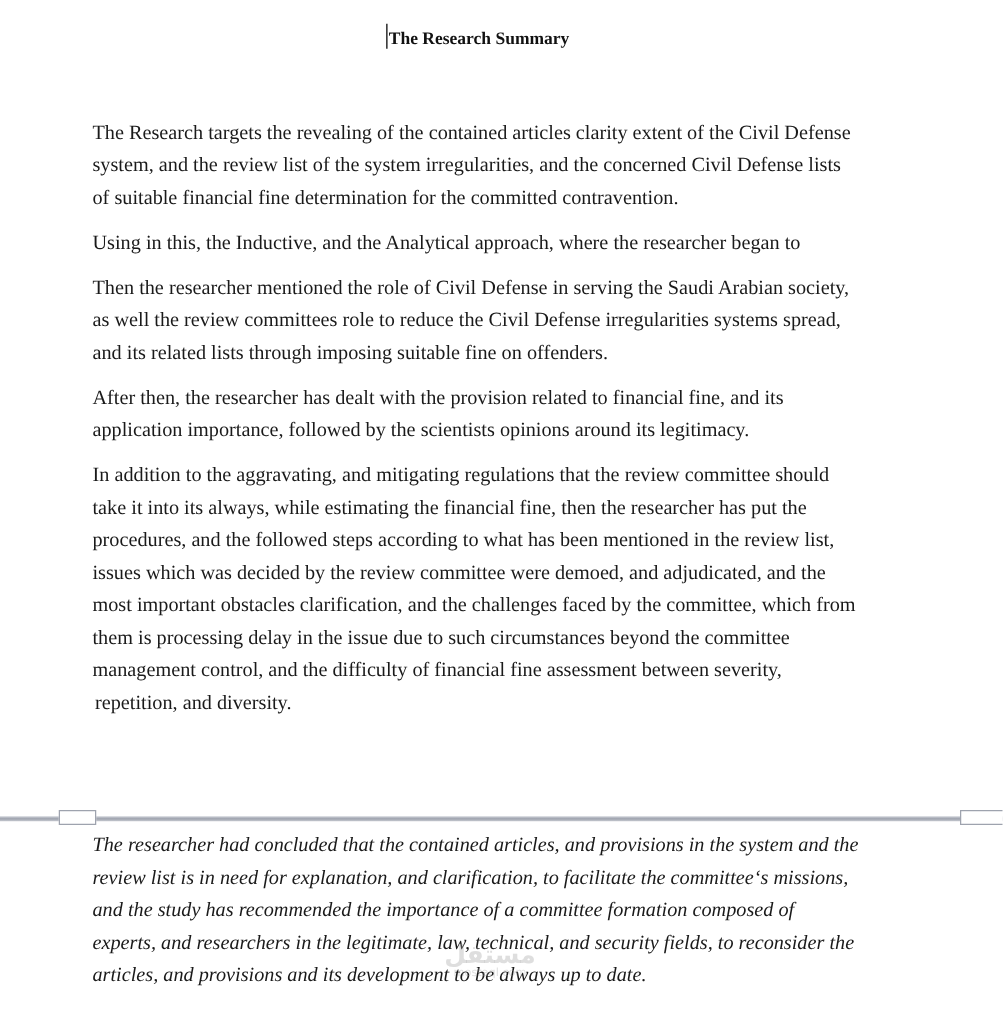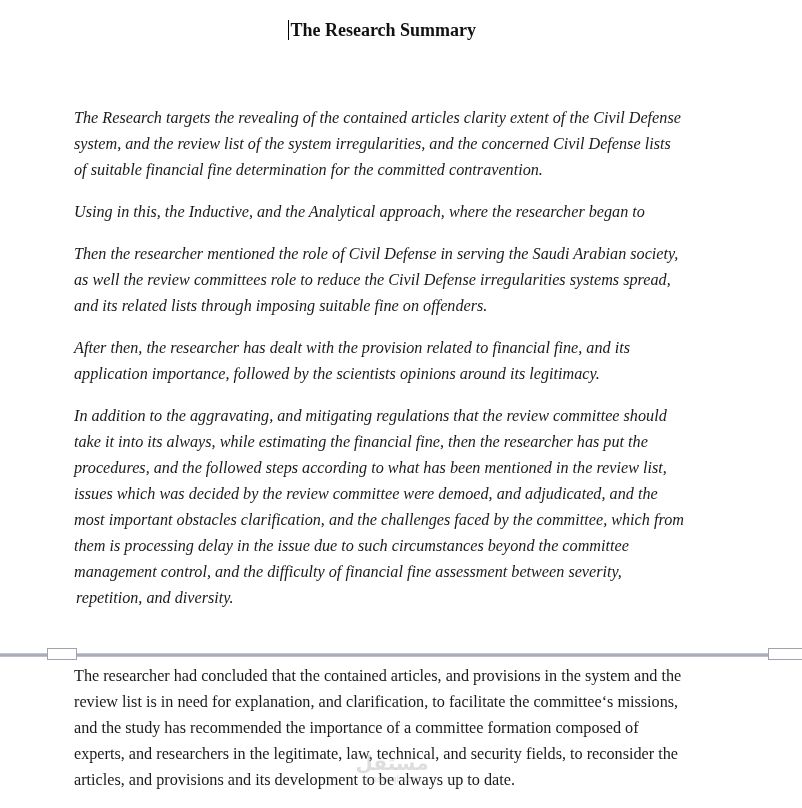--- a/index.html
+++ b/index.html
@@ -20,21 +20,21 @@
       left: 0; top: 0;
       width: 802px;
       height: 808px;
     }
     .doc-title {
       position: absolute;
       left: 0;
       top: 19px;
       width: 736px;
       text-align: center;
-      font-size: 18px;
+      font-size: 14px;
       font-weight: bold;
       line-height: 22px;
       color: #111;
       padding-left: 28px;
       box-sizing: border-box;
     }
     .caret {
       display: inline-block;
       width: 1.5px;
       height: 20px;
@@ -44,23 +44,22 @@
     }
     .body-text {
       position: absolute;
       left: 74px;
       top: 89px;
       width: 700px;
       font-size: 16.2px;
       line-height: 26px;
     }
     .para {
-      margin: 16px 0 10px 0;
+      margin: 4px 0 10px 0;
       white-space: nowrap;
-      font-style: italic;
     }
     .para .line { display: block; }
     .para.last-before-split .line:last-child { padding-left: 2px; }
 
     .split-bar {
       position: absolute;
       left: 0;
       top: 653px;
       width: 802px;
       height: 4px;
@@ -80,21 +79,21 @@
 
     .body-text-lower {
       position: absolute;
       left: 74px;
       top: 663px;
       width: 700px;
       font-size: 16.2px;
       line-height: 26px;
       white-space: nowrap;
     }
-    .body-text-lower .line { display: block; }
+    .body-text-lower .line { display: block; font-style: italic; }
 
     .watermark {
       position: absolute;
       left: 352px;
       top: 752px;
       width: 80px;
       text-align: center;
       color: rgba(160,160,160,0.35);
       font-family: "DejaVu Sans", sans-serif;
       pointer-events: none;

